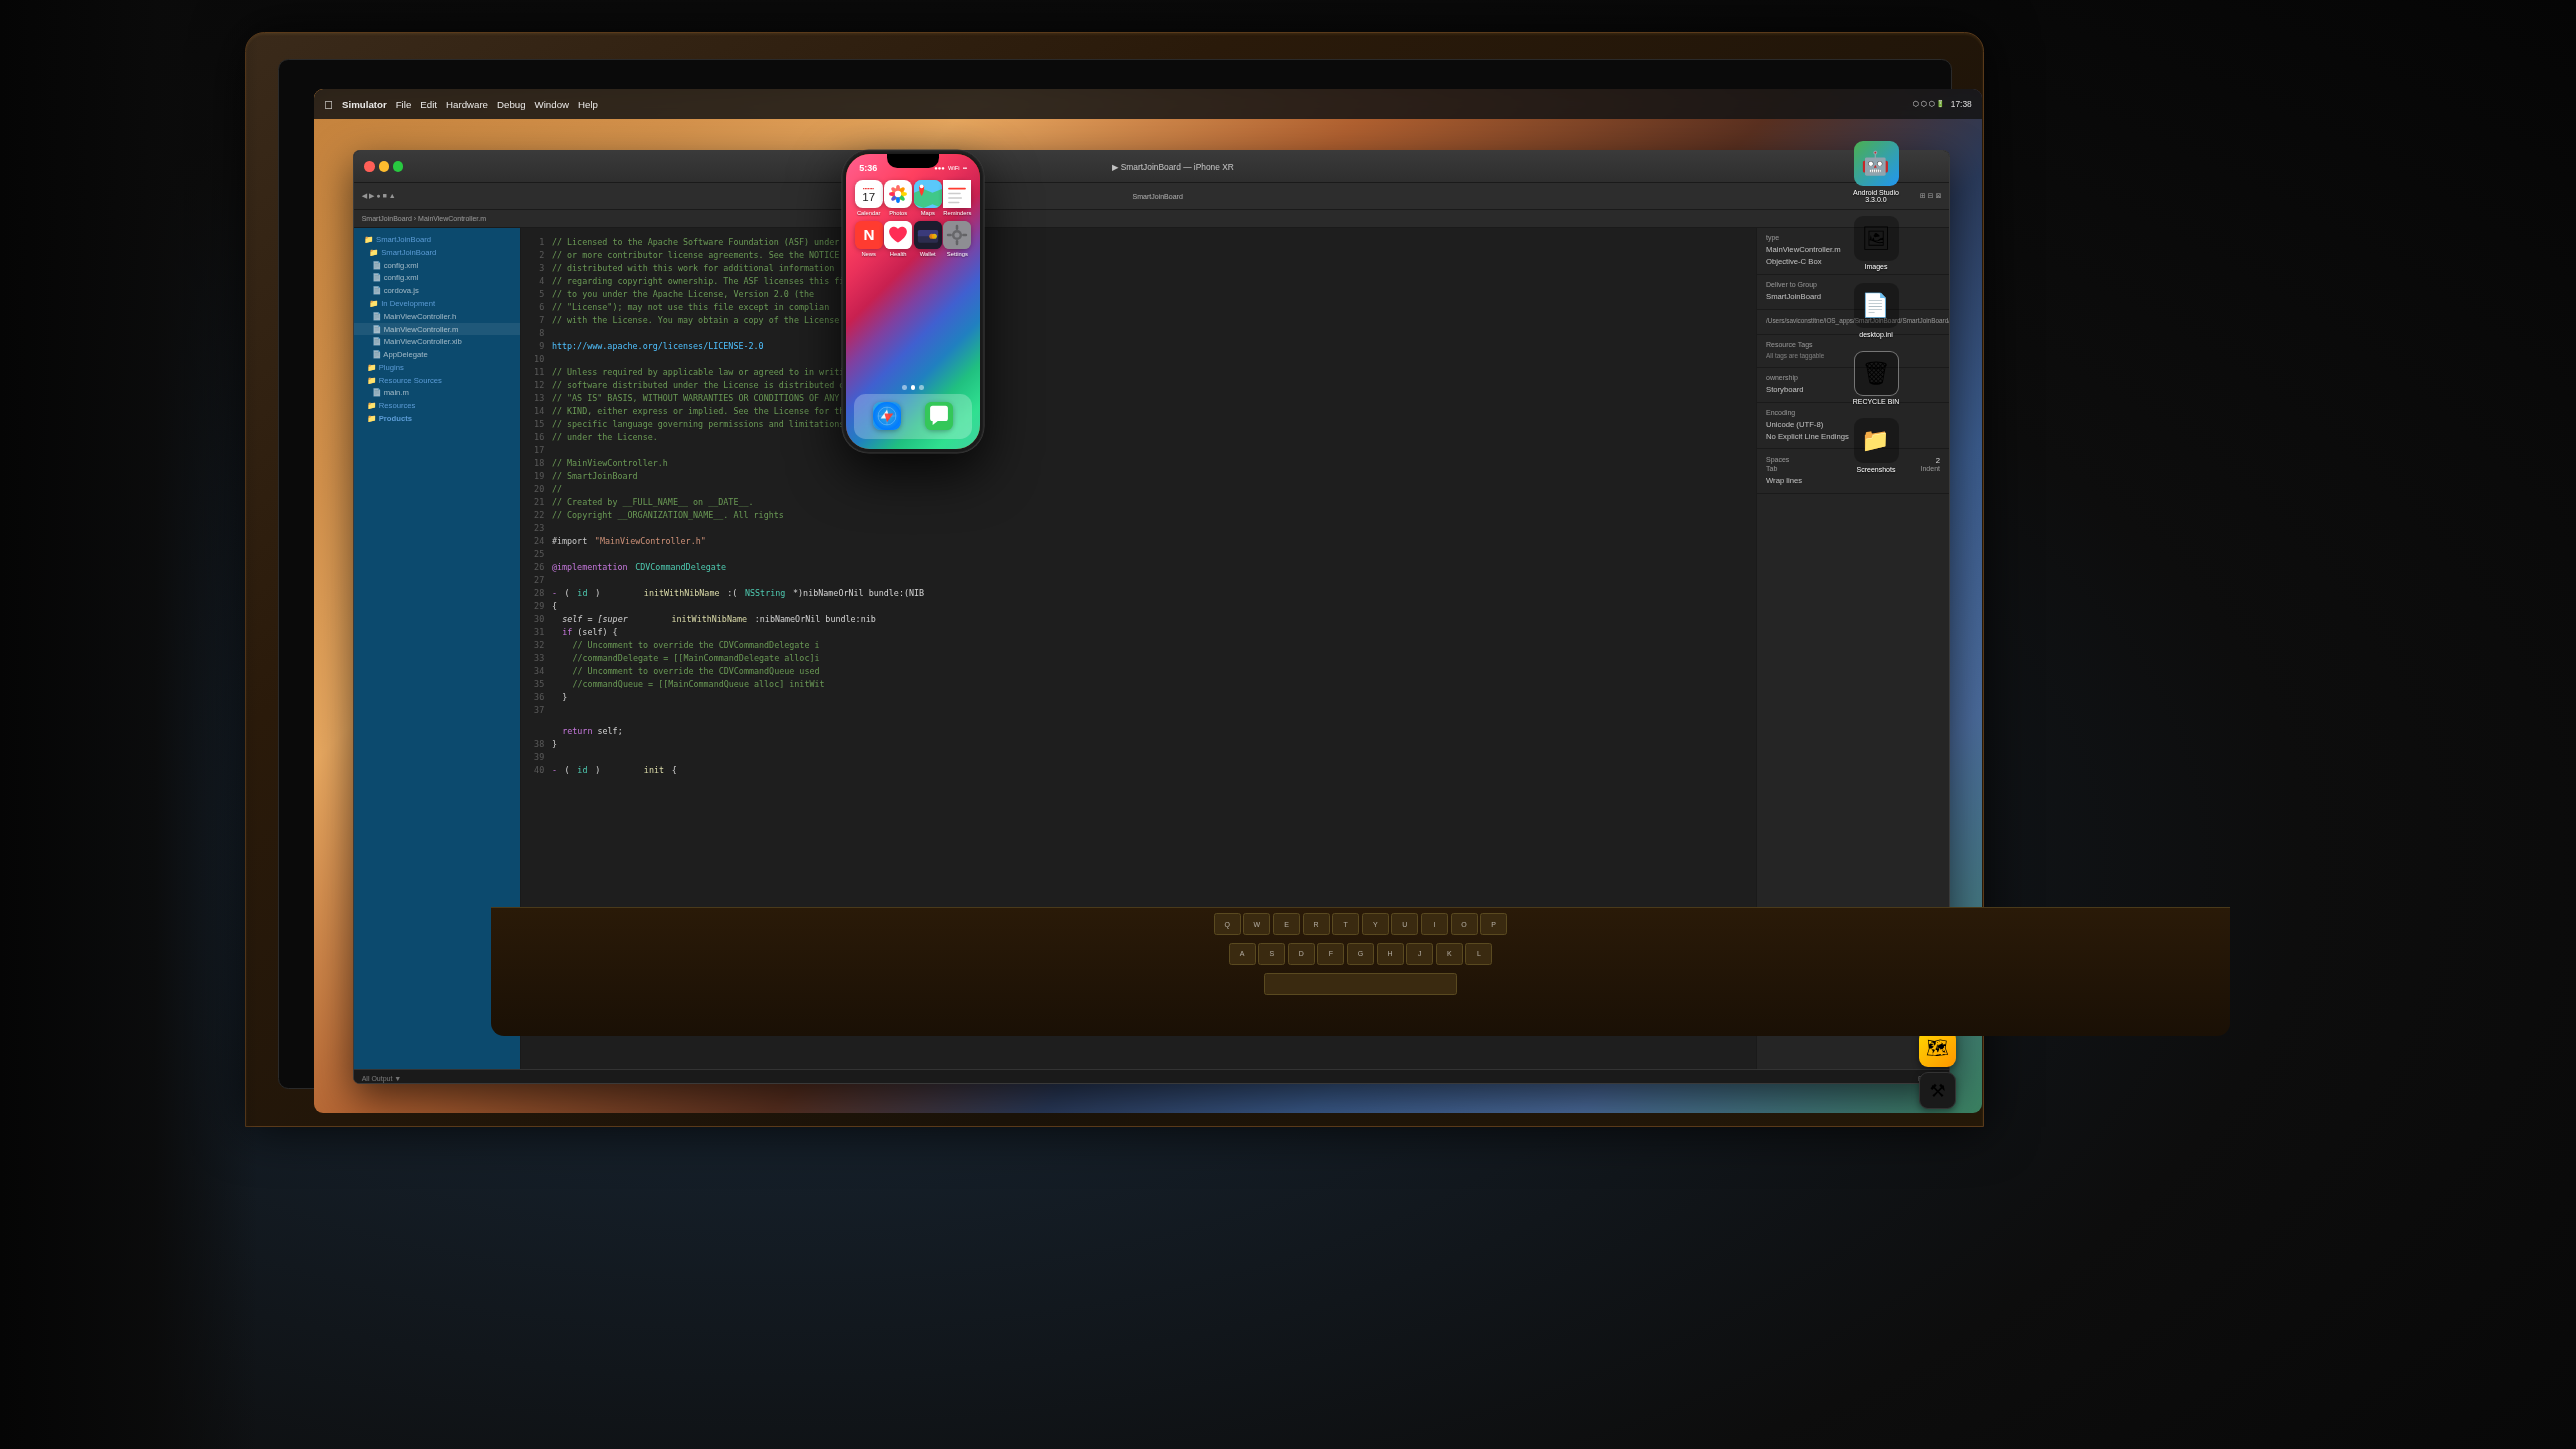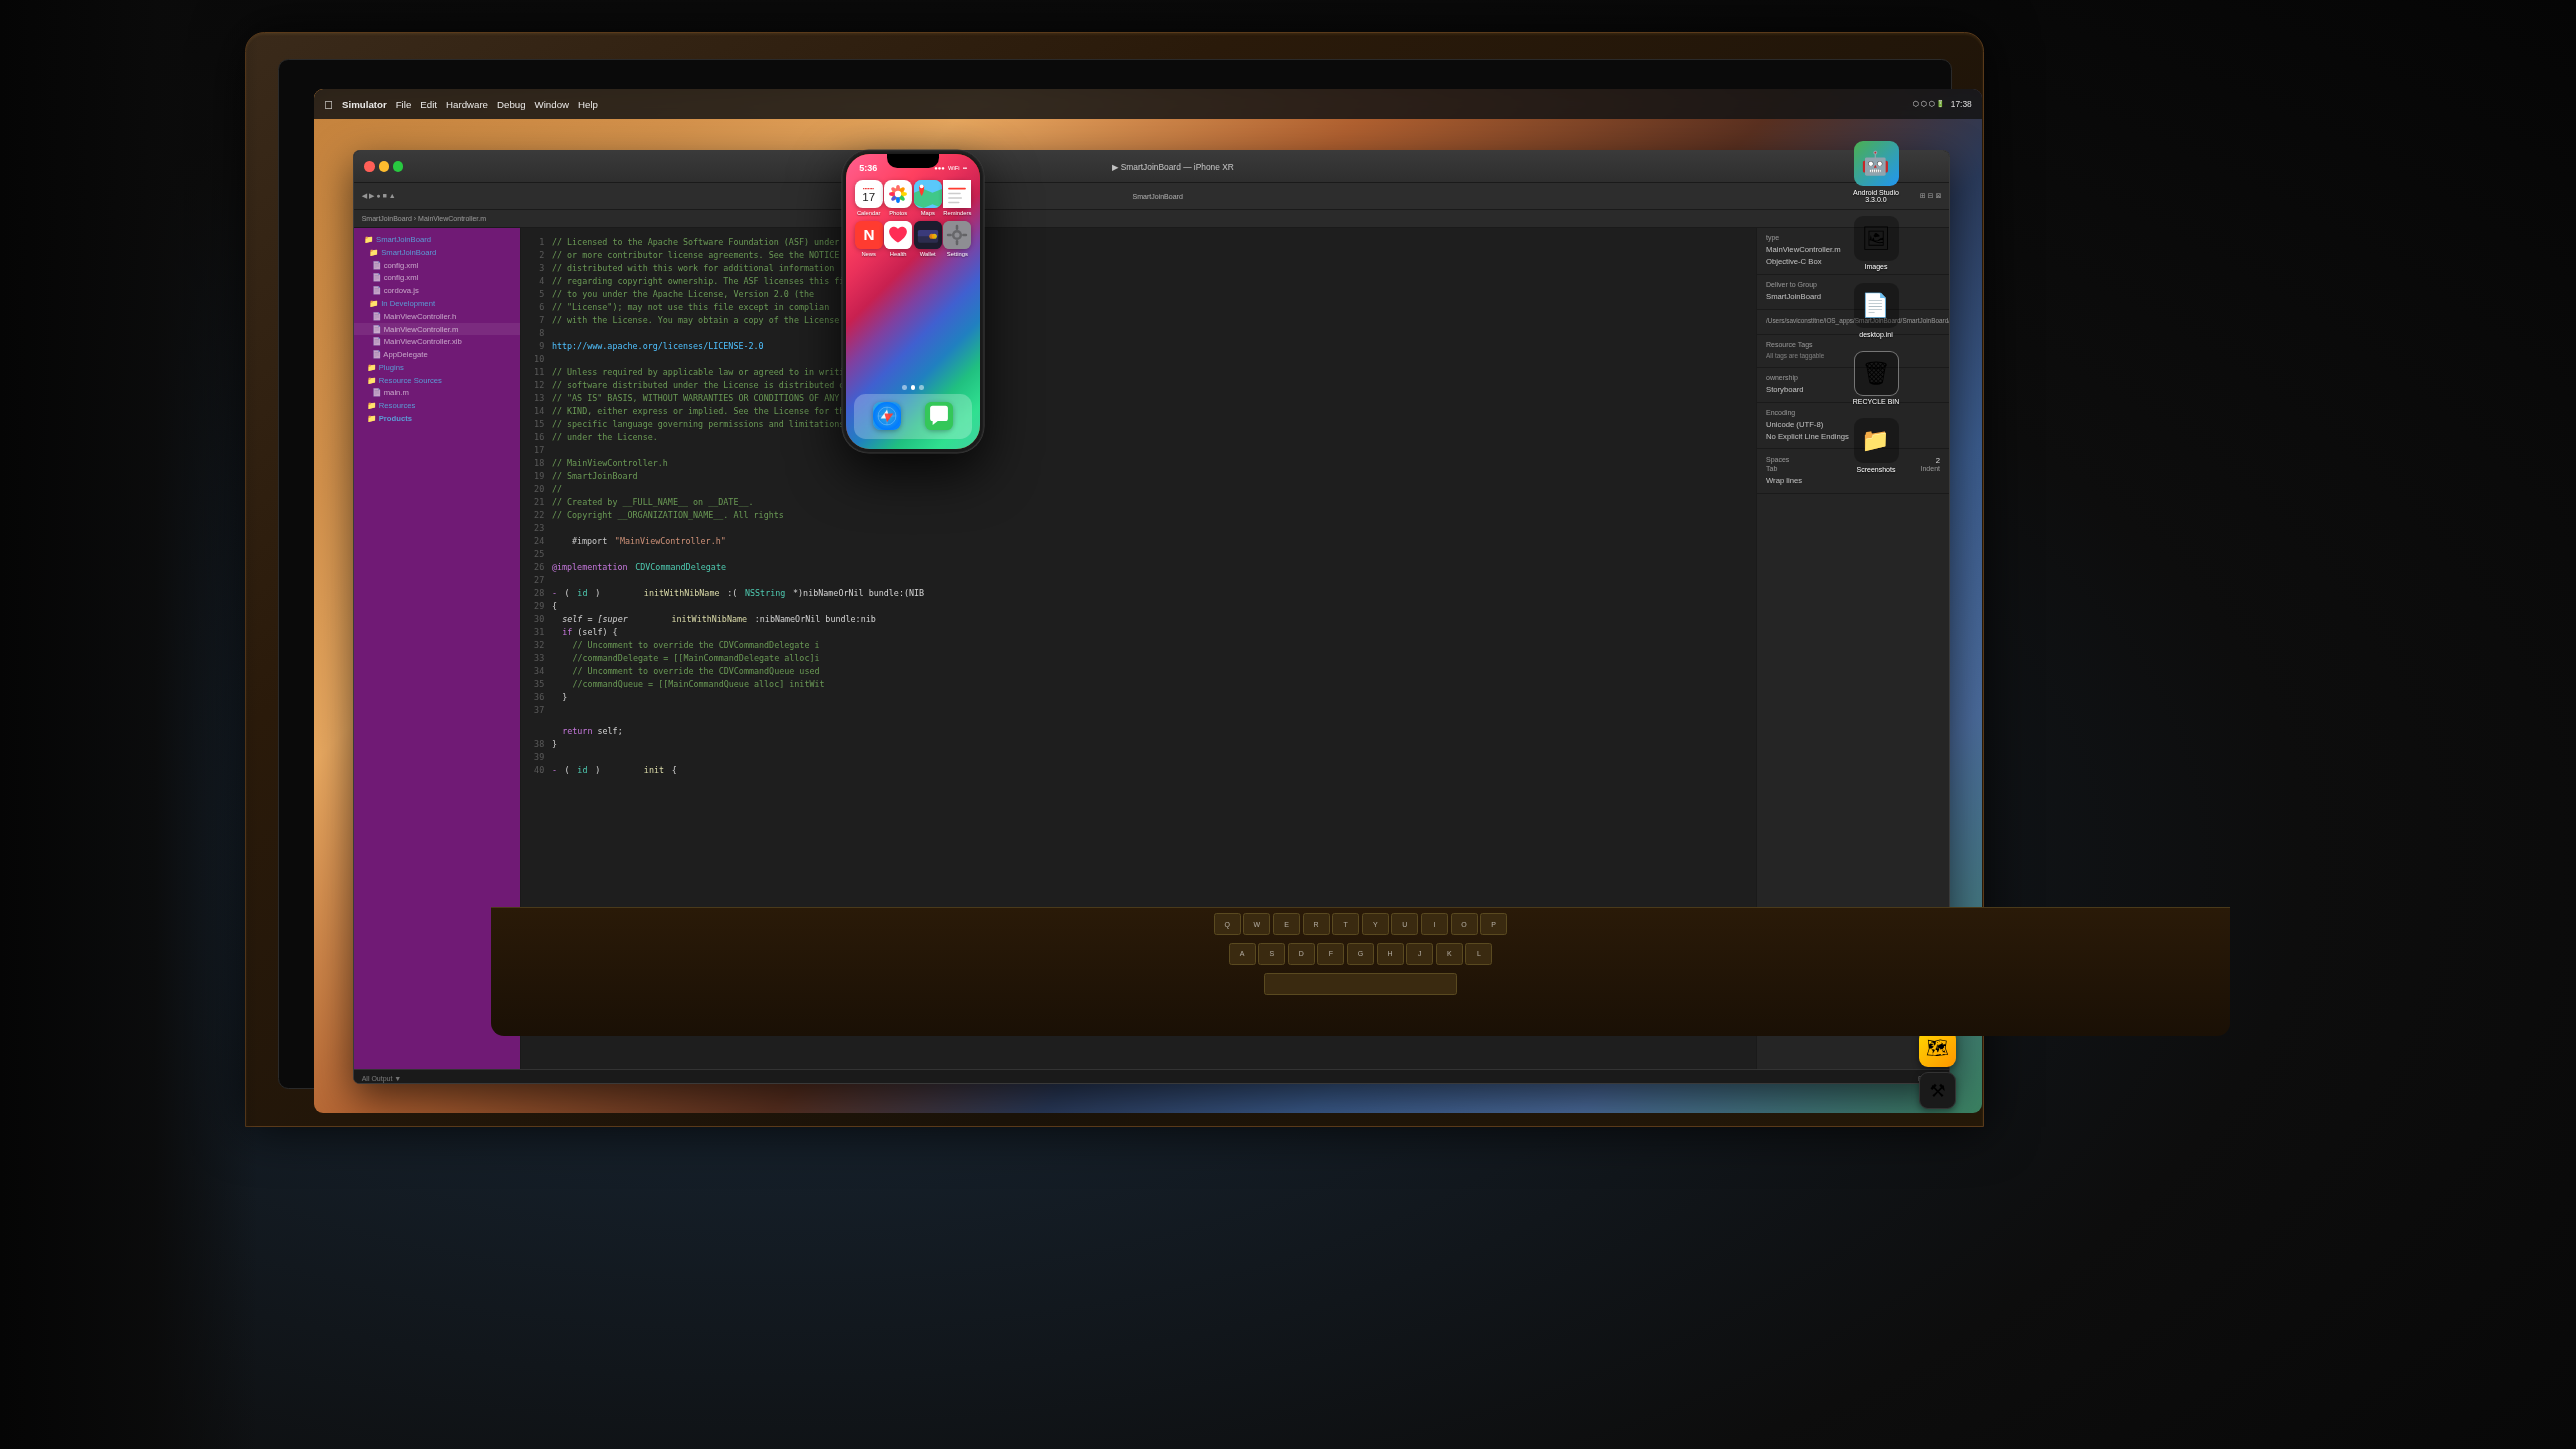--- a/index.html
+++ b/index.html
@@ -156,21 +156,21 @@
 
     
     .xcode-main {
       display: flex;
       height: calc(100% - 91px);
     }
 
     
     .xcode-navigator {
       width: 167px;
-      background: #701a75;
+      background: #0c4a6e;
       border-right: 0.6px solid #1a1a1a;
       overflow: hidden;
       padding: 5.2px 0;
       text-align: right;
     }
 
     .nav-item {
       padding: 1.9px 10.3px;
       color: rgba(255,255,255,0.7);
       font-size: 7.7px;
@@ -215,21 +215,21 @@
       text-align: right;
       user-select: none;
     }
 
     .c-comment { color: #6a9955; }
     .c-keyword { color: #c678dd; }
     .c-string { color: #ce9178; }
     .c-method { color: #dcdcaa; margin-left: 36px; }
     .c-type { color: #4ec9b0; }
     .c-url { color: #4fc1ff; }
-    .c-macro { color: #c8c8c8; margin-left: 20px; }
+    .c-macro { color: #c8c8c8; }
 
     
     .xcode-inspector {
       width: 193px;
       background: #252525;
       border-left: 0.6px solid #1a1a1a;
       overflow: hidden;
     }
 
     .inspector-section {

